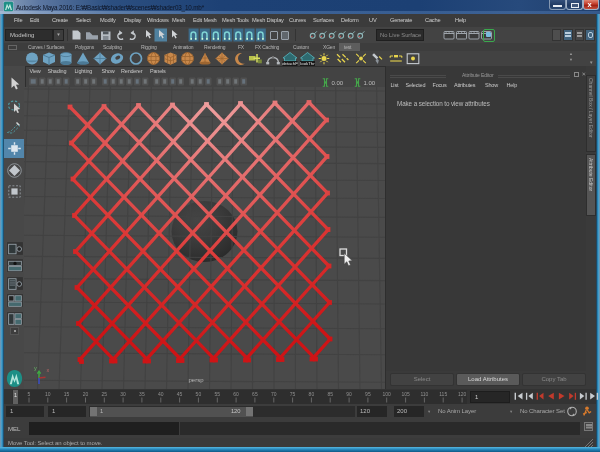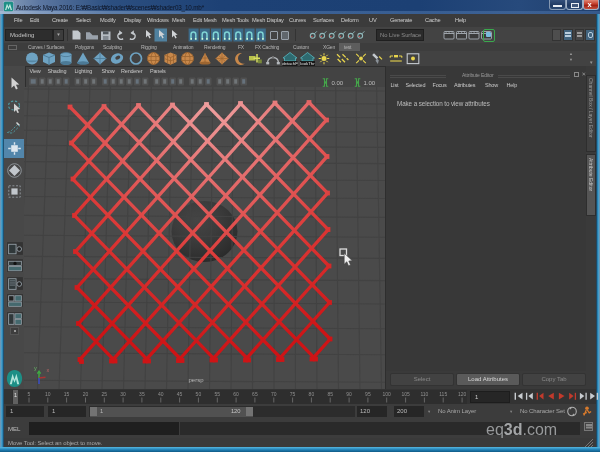--- a/index.html
+++ b/index.html
@@ -686,21 +686,20 @@
 <circle cx="6" cy="6.5" r="4.3" fill="none" stroke="#b0b0b0" stroke-width="1.1"></circle>
 <path d="M3.8 4.2 l1.8 -1.8 M8.2 8.8 l-1.8 1.8" stroke="#b0b0b0" stroke-width="1.1" fill="none"></path>
 <circle cx="21" cy="3.2" r="1.8" fill="#d77a2c"></circle>
 <path d="M20.2 5 l-2.3 5.6 M21.3 5 l1.9 2.8 1.9 -1.4 M20.8 7.3 l-3.7 1.9" stroke="#d77a2c" stroke-width="1.3" fill="none"></path>
 </svg>
 
 <div class="abs" style="left:4px;top:419px;width:592px;height:19px;background:#3c3c3c"></div>
 <div class="abs" style="left:8px;top:425px;font-size:6.2px;color:#bbb;letter-spacing:-0.1px;white-space:nowrap">MEL</div>
 <div class="abs" style="left:29px;top:422px;width:150px;height:13px;background:#1f1f1f"></div>
 <div class="abs" style="left:180px;top:422px;width:400px;height:13px;background:#2a2a2a"></div>
-<div class="abs" style="left:486px;top:421px;font-size:16px;color:#97999b;white-space:nowrap">eq<b style="color:#a4a6a8">3d</b>.com</div>
 <div class="abs" style="left:584px;top:422px;width:9px;height:9px;border:1px solid #777;background:#444"></div>
 <div class="abs" style="left:585.5px;top:424px;width:6px;height:1.5px;background:#888;box-shadow:0 2.5px 0 #888"></div>
 
 <div class="abs" style="left:4px;top:438px;width:592px;height:9px;background:#3a3a3a"></div>
 <div class="abs" style="left:8px;top:439.5px;font-size:6px;color:#a8a8a8;letter-spacing:-0.1px;white-space:nowrap">Move Tool: Select an object to move.</div>
 <svg class="abs" style="left:584px;top:438px" width="10" height="9" viewBox="0 0 10 9">
       <path d="M9 1 L1 9 M9 4 L4 9 M9 7 L7 9" stroke="#777" stroke-width="1"></path>
     </svg>
 
 </div>

